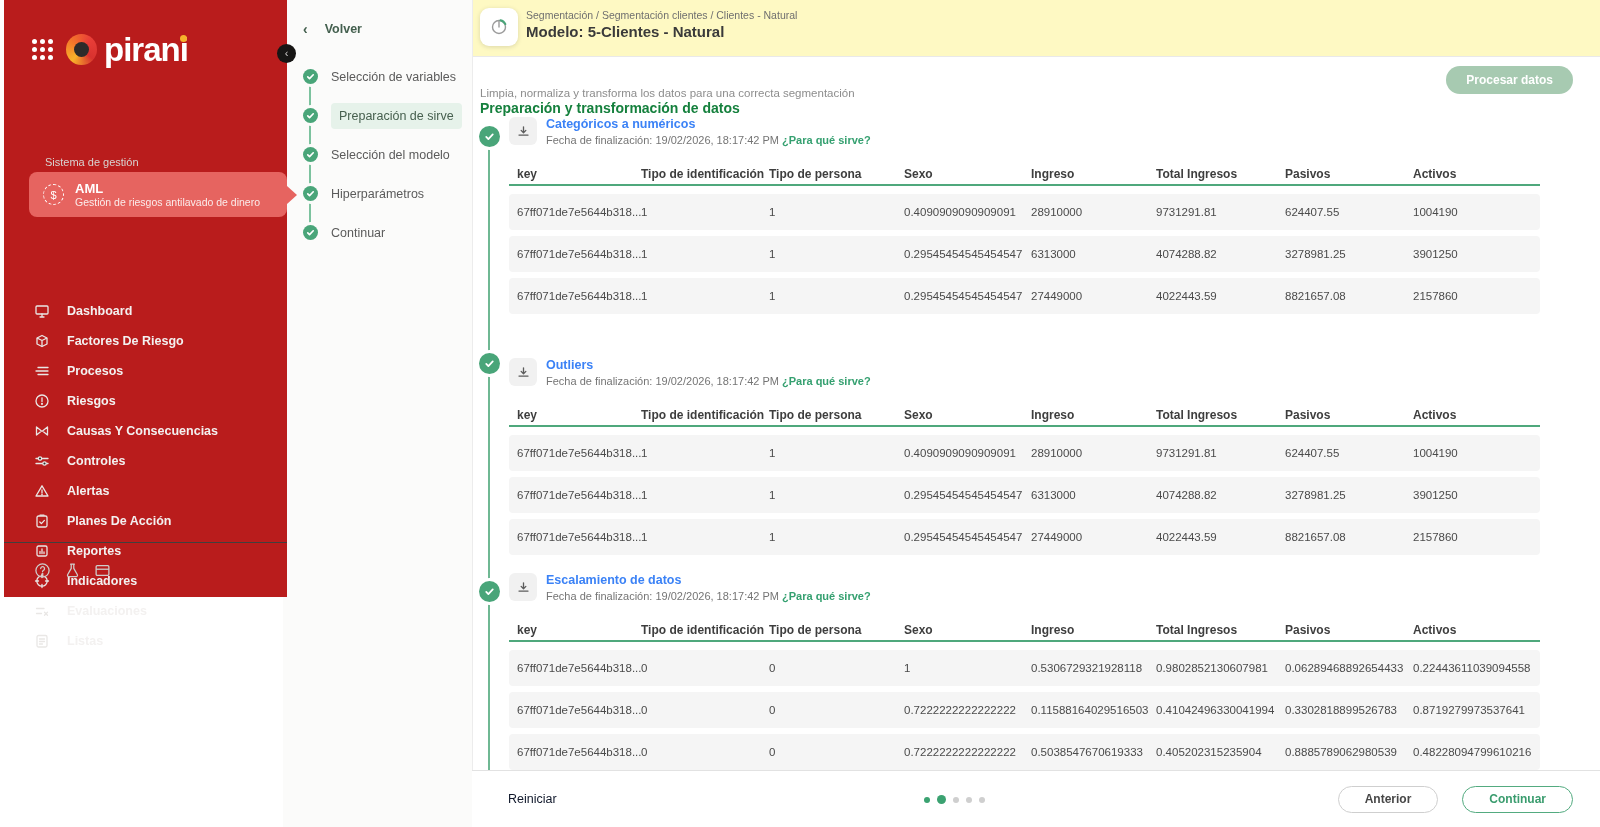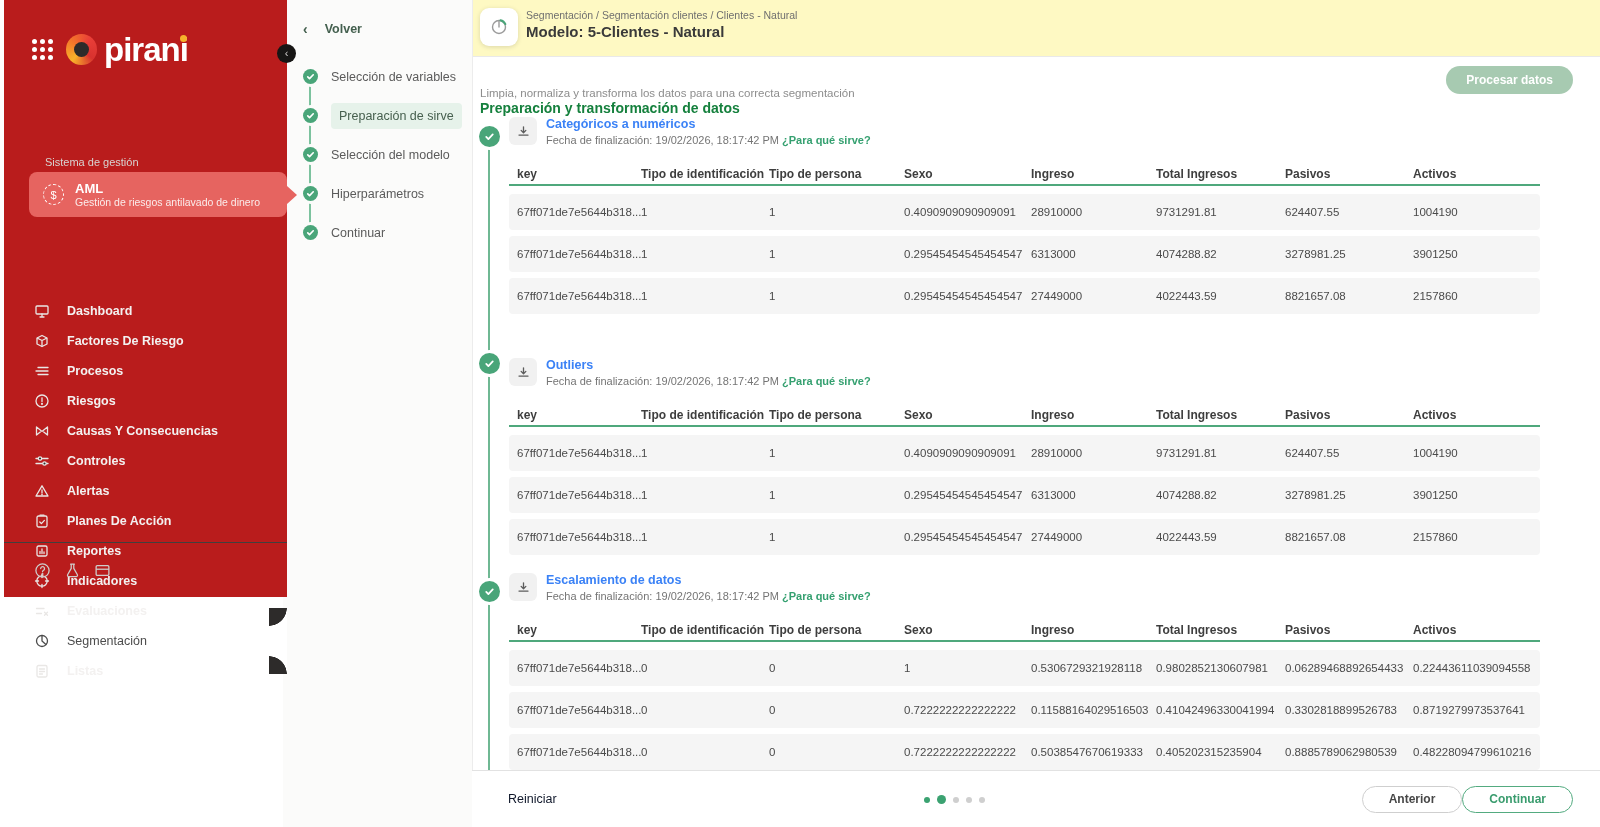--- a/index.html
+++ b/index.html
@@ -93,21 +93,21 @@
   .t-h:first-child, .t-c:first-child { padding-left:8px; }
 
   
   .footer { position:absolute; left:472px; bottom:0; width:1128px; height:57px; background:#fff; border-top:1px solid #e2e2e2;
     display:flex; align-items:center; z-index:20; }
   .restart { margin-left:36px; font-size:12.5px; color:#0f172a; cursor:pointer; }
   .dots { position:absolute; left:452px; top:0; height:57px; display:flex; align-items:center; gap:7px; }
   .dot { width:6px; height:6px; border-radius:50%; background:#cfcfcf; cursor:pointer; }
   .dot.done { background:#3ba271; }
   .dot.active { background:#3ba271; width:9px; height:9px; }
-  .f-btns { margin-left:auto; margin-right:27px; display:flex; gap:0; }
+  .f-btns { margin-left:auto; margin-right:27px; display:flex; gap:24px; }
   .btn { height:27px; padding:0 26px; border-radius:15px; background:#fff; font-size:12px; font-weight:700;
     font-family:inherit; cursor:pointer; }
   .btn-prev { border:1px solid #cfcfcf; color:#474747; }
   .btn-next { border:1px solid #53ab80; color:#3a9c6e; }
 
   svg { display:block; }
 </style>
 </head>
 <body>
 
@@ -238,29 +238,20 @@
         <span class="mi-label">Indicadores</span>
       </div>
       <div class="menu-item">
         <span class="mi-icon">
             <svg viewBox="0 0 16 16" width="16" height="16" fill="none" stroke="currentColor" stroke-width="1.3" stroke-linecap="round">
               <path d="M2.5 5.5h7.5M2.5 10.5h5"></path>
               <path d="M10.5 9.3l3 3M13.5 9.3l-3 3"></path>
             </svg>
           </span>
         <span class="mi-label">Evaluaciones</span>
-      </div>
-      <div class="menu-item active">
-        <span class="mi-icon">
-            <svg viewBox="0 0 16 16" width="16" height="16" fill="none" stroke="currentColor" stroke-width="1.3" stroke-linecap="round">
-              <circle cx="8" cy="8" r="5.5"></circle>
-              <path d="M8 8V2.5M8 8l3.9 3.4"></path>
-            </svg>
-          </span>
-        <span class="mi-label">Segmentación</span>
       </div>
       <div class="menu-item">
         <span class="mi-icon">
             <svg viewBox="0 0 16 16" width="16" height="16" fill="none" stroke="currentColor" stroke-width="1.3" stroke-linecap="round">
               <rect x="3" y="2.5" width="10" height="11.5" rx="1.5"></rect>
               <path d="M5.5 6h5M5.5 8.5h5M5.5 11h3"></path>
             </svg>
           </span>
         <span class="mi-label">Listas</span>
       </div>

